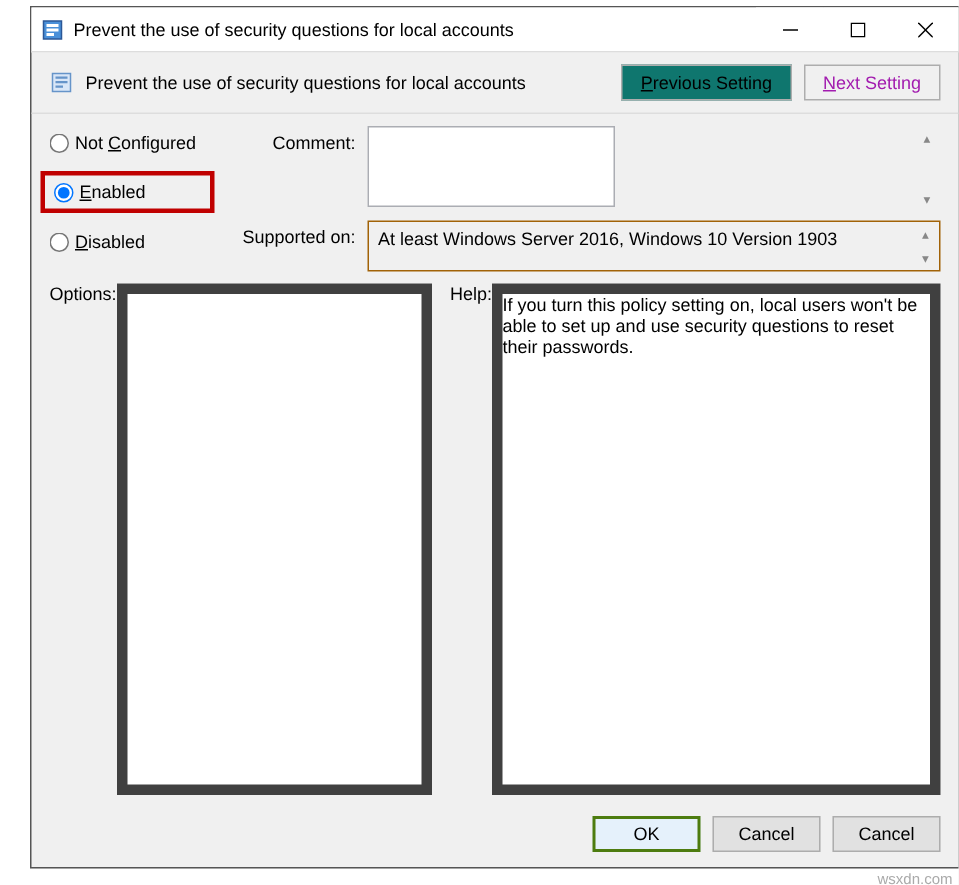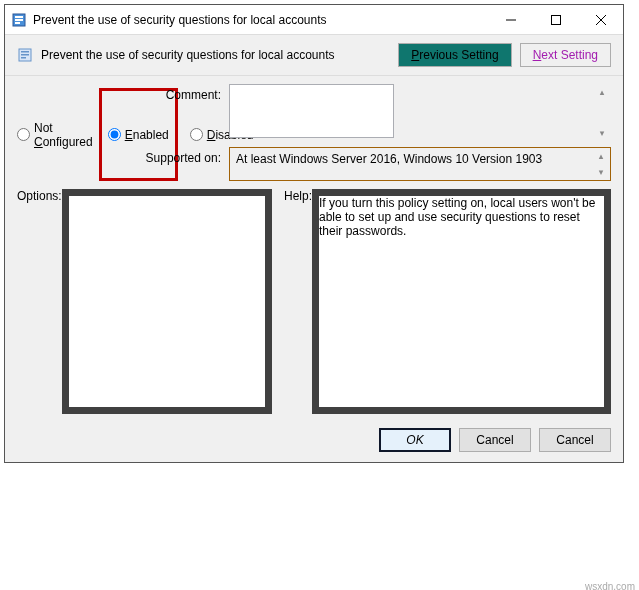--- a/index.html
+++ b/index.html
@@ -9,26 +9,26 @@
       font-size: 12px;
       background: #fff;
       color: #000;
       width: 639px;
       height: 590px;
       overflow: hidden;
     }
     .window {
       border: 1px solid #555;
       width: 620px;
-      margin-left: 4px;
+      margin-left: 20px;
       margin-top: 4px;
       background: #f0f0f0;
       display: flex;
       flex-direction: column;
-      height: 459px;
+      height: 575px;
       position: relative;
     }
     .titlebar {
       height: 30px;
       background: #fff;
       display: flex;
       align-items: center;
       padding-left: 6px;
       border-bottom: 1px solid #ddd;
     }
@@ -87,20 +87,21 @@
     .setting-btn .ul { text-decoration: underline; }
 
     .content-top {
       display: flex;
       padding: 8px 12px 0 12px;
       gap: 12px;
     }
     .radio-col {
       width: 110px;
       display: flex;
+      flex-direction: column;
       gap: 12px;
       padding-top: 4px;
     }
     .radio-item {
       display: flex;
       align-items: center;
       gap: 4px;
       font-size: 12px;
       cursor: pointer;
     }
@@ -197,23 +198,22 @@
     }
     .dlg-btn {
       width: 72px;
       padding: 3px 0;
       font-size: 12px;
       border: 1px solid #adadad;
       background: #e1e1e1;
       cursor: pointer;
     }
     .dlg-btn.primary {
-      border: 2px solid #0f172a;
+      border: 2px solid #4d7c0f;
       background: #e5f1fb;
-      font-style: italic;
     }
     .watermark {
       position: absolute;
       right: 4px;
       bottom: -2px;
       font-size: 10px;
       color: #aaa;
       font-family: Arial, sans-serif;
     }
   </style>

